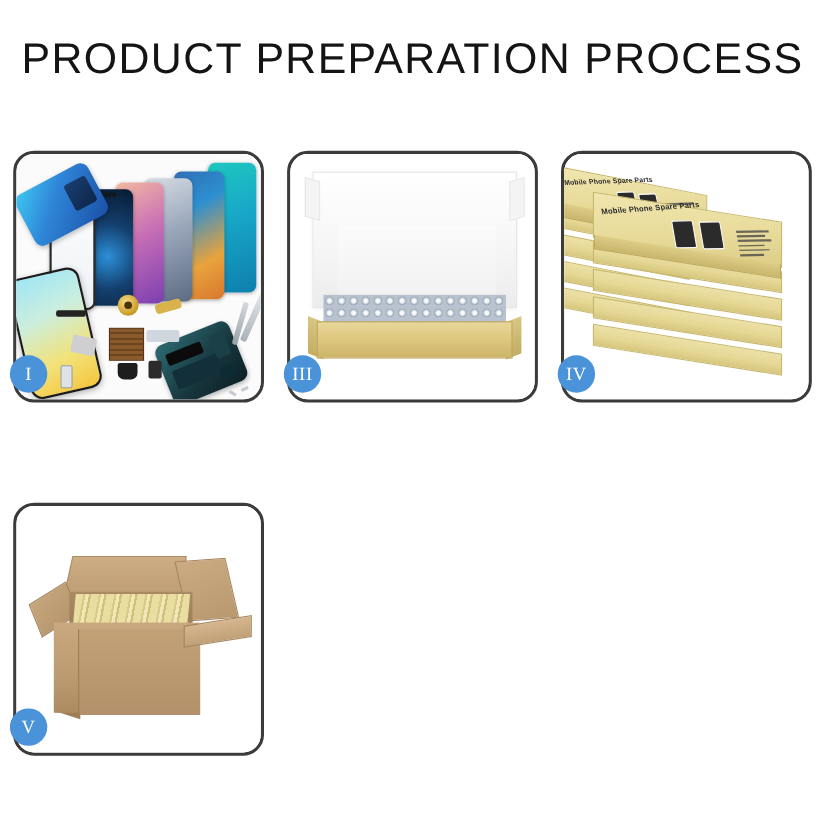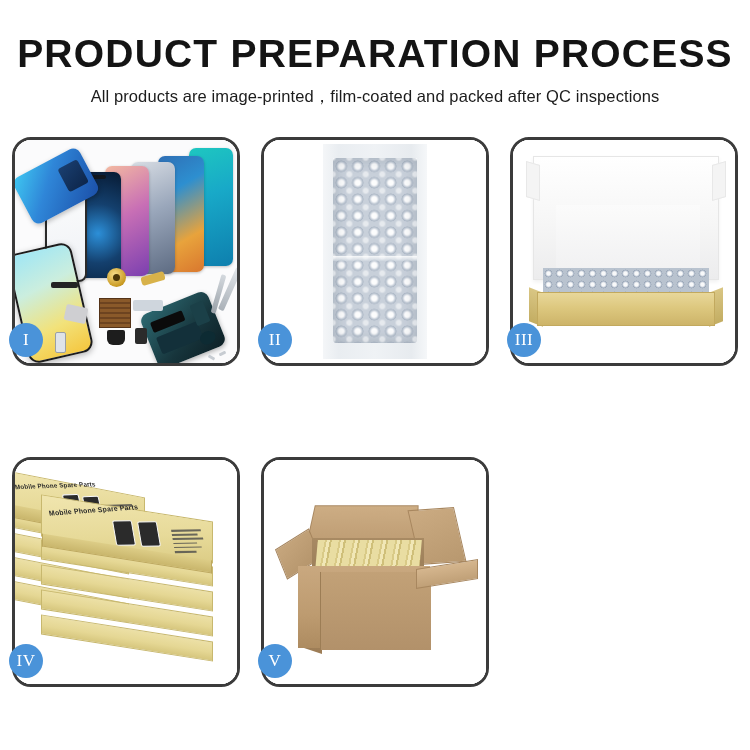--- a/index.html
+++ b/index.html
@@ -16,21 +16,21 @@
     position: relative;
   }
 
   
   .header {
     text-align: center;
     padding-top: 34px;
   }
   .title {
     font-size: 39px;
-    font-weight: bold;
+    font-weight: normal;
     letter-spacing: 1.2px;
     color: #141414;
     line-height: 1.05;
     white-space: nowrap;
   }
   .subtitle {
     font-size: 16.5px;
     font-weight: normal;
     color: #1c1c1c;
     margin-top: 11px;
@@ -389,21 +389,20 @@
     position:absolute; left:98px; top:20px; width:68px; height:14px;
     background: rgba(246,246,242,.75);
     transform: rotate(-16deg); border-radius:2px;
   }
 </style>
 </head>
 <body>
 
 <div class="header">
   <div class="title">PRODUCT PREPARATION PROCESS</div>
-  <div class="subtitle">All products are image-printed，film-coated and packed after QC inspections</div>
 </div>
 
 <div class="grid">
 
   <div class="cell">
     <div class="cell-inner">
       <div class="scene-parts">
         <div class="ph ph-teal"></div>
         <div class="ph ph-hw"></div>
         <div class="ph ph-grey"></div>
@@ -433,31 +432,20 @@
         <div class="cam"></div>
         <div class="driver"></div>
         <div class="driver2"></div>
         <div class="screw sw1"></div>
         <div class="screw sw2"></div>
       </div>
     </div>
     <div class="badge">I</div>
   </div>
 
-  <div class="cell">
-    <div class="cell-inner">
-      <div class="scene-bubble">
-        <div class="pouch">
-          <div class="bubbles"></div>
-          <div class="pouch-seam"></div>
-        </div>
-      </div>
-    </div>
-    <div class="badge">II</div>
-  </div>
 
   <div class="cell">
     <div class="cell-inner">
       <div class="scene-mailer">
         <div class="mailer-lid">
           <div class="mailer-inner-fold"></div>
         </div>
         <div class="mailer-bubbles"></div>
         <div class="mailer-base-left"></div>
         <div class="mailer-base-right"></div>

